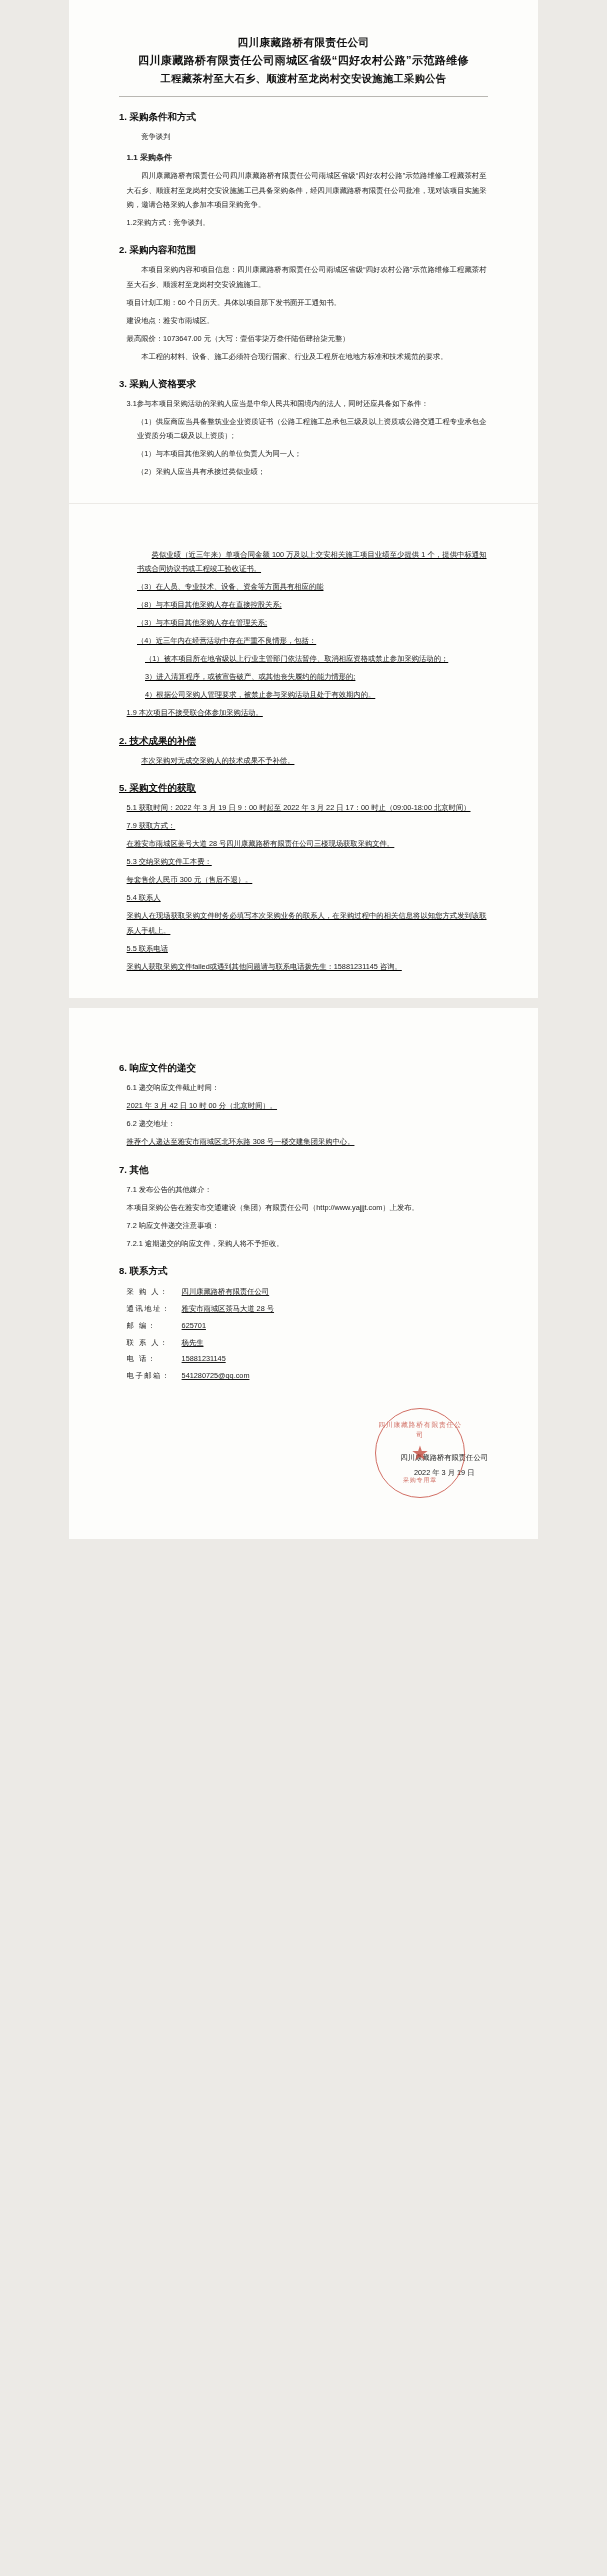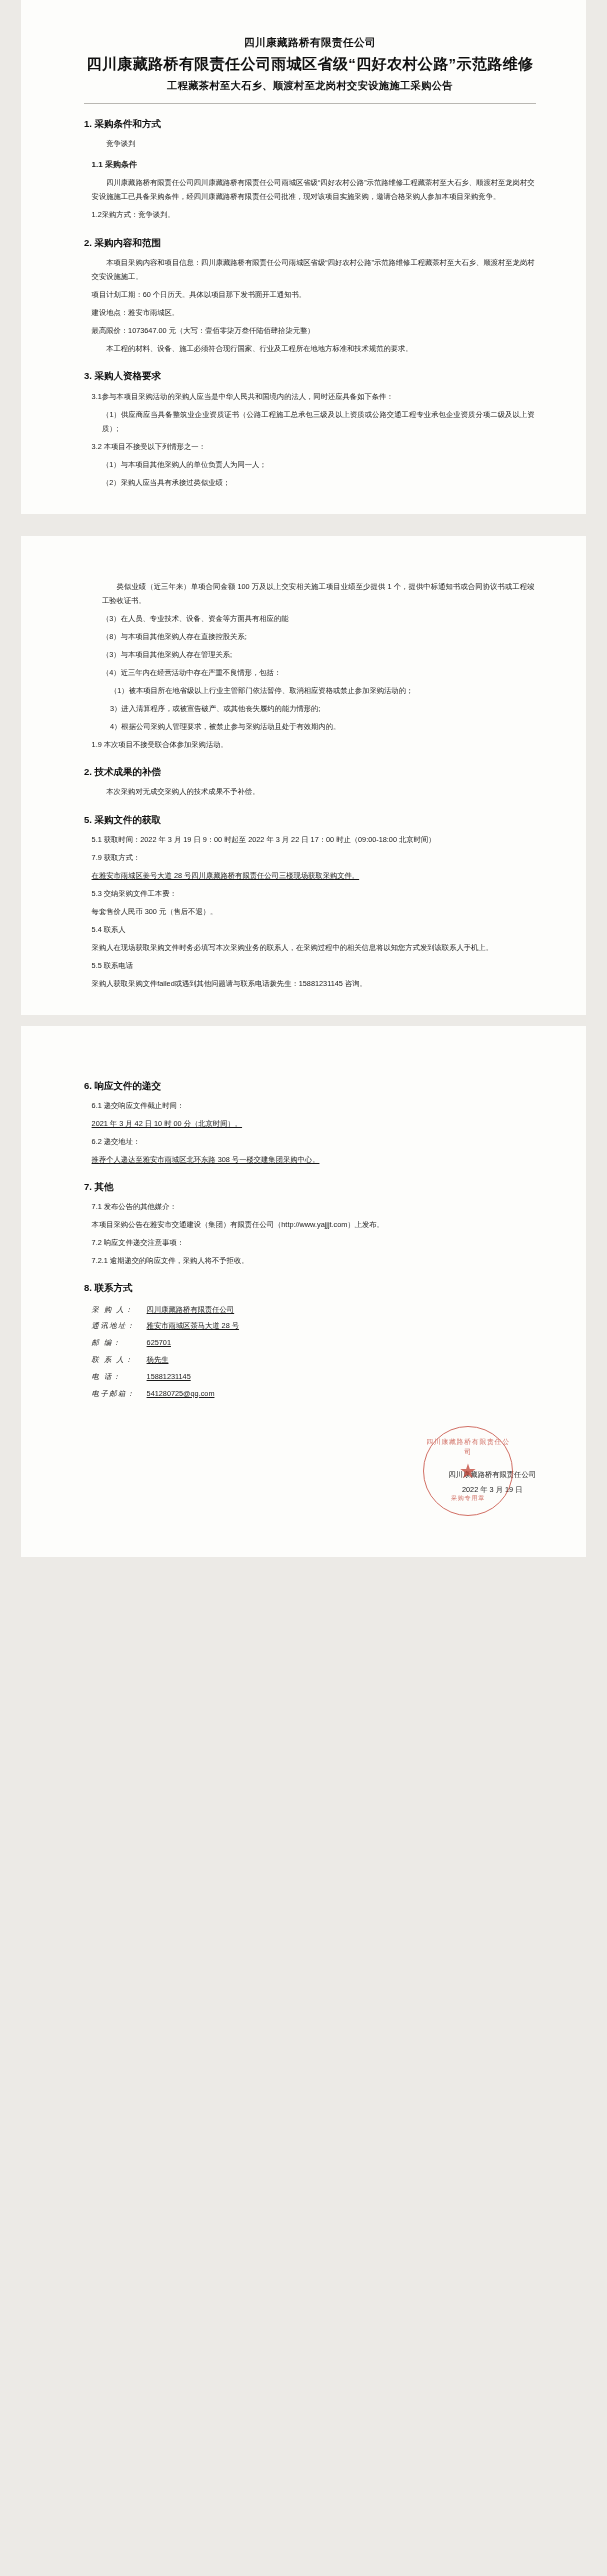--- a/index.html
+++ b/index.html
@@ -15,39 +15,39 @@
     min-height: 2576px;
     margin: 0 auto;
     background: #eceae6;
     position: relative;
     padding: 0;
     box-sizing: border-box;
   }
   .sheet {
     background: #fdfdfb;
     margin: 0 auto;
-    width: 565px;
+    width: 469px;
     box-sizing: border-box;
-    padding: 20px 50px 20px 63px;
+    padding: 20px 50px 20px 50px;
     position: relative;
   }
   .sheet.s1 { padding-top: 33px; min-height: 501px; }
-  .sheet.s2 { min-height: 440px; margin-top: 22px;}
+  .sheet.s2 { min-height: 440px; margin-top: 1px; text-decoration: underline;}
   .sheet.s3 { min-height: 531px; margin-top: 10.6px;}
 
   .doc-title {
     text-align: center;
     font-size: 11px;
     font-weight: bold;
     line-height: 1.7;
     color: #111;
     letter-spacing: 0.4px;
   }
   .doc-title .l1 { font-size: 10.6px; }
-  .doc-title .l2 { font-size: 15px; }
+  .doc-title .l2 { font-size: 11px; }
   .doc-title .l3 { font-size: 10.2px; }
 
   .hsep {
     border: none;
     border-top: 0.8px solid #b9b7b2;
     margin: 9px 0 10.6px 0;
   }
 
   h2.section {
     font-size: 9.5px;
@@ -128,21 +128,21 @@
     color: #1a1a1a;
     line-height: 2.1;
   }
   .contact-table {
     padding-left: 7.6px;
     font-size: 7.3px;
     color: #1a1a1a;
     line-height: 2.3;
   }
   .contact-row { display: flex; }
-  .contact-label { width: 55px; flex: none; letter-spacing: 1.5px; font-style: italic; }
+  .contact-label { width: 55px; flex: none; letter-spacing: 1.5px; }
   .contact-val { flex: 1; }
 </style>
 </head>
 <body>
 
 <div class="page">
 
   <div class="sheet s1">
     <div class="doc-title">
       <div class="l1">四川康藏路桥有限责任公司</div>
@@ -160,21 +160,20 @@
     <h2 class="section">2.  采购内容和范围</h2>
     <p class="para">本项目采购内容和项目信息：四川康藏路桥有限责任公司雨城区省级“四好农村公路”示范路维修工程藏茶村至大石乡、顺渡村至龙岗村交安设施施工。</p>
     <p class="para noind">项目计划工期：60 个日历天。具体以项目那下发书面开工通知书。</p>
     <p class="para noind">建设地点：雅安市雨城区。</p>
     <p class="para noind">最高限价：1073647.00 元（大写：壹佰零柒万叁仟陆佰肆拾柒元整）</p>
     <p class="para">本工程的材料、设备、施工必须符合现行国家、行业及工程所在地地方标准和技术规范的要求。</p>
 
     <h2 class="section">3.  采购人资格要求</h2>
     <p class="para noind">3.1参与本项目采购活动的采购人应当是中华人民共和国境内的法人，同时还应具备如下条件：</p>
     <p class="para noind ind3">（1）供应商应当具备整筑业企业资质证书（公路工程施工总承包三级及以上资质或公路交通工程专业承包企业资质分项二级及以上资质）;</p>
-    <p class="para noind">3.2  本项目不接受以下列情形之一：</p>
     <p class="para noind ind3">（1）与本项目其他采购人的单位负责人为同一人；</p>
     <p class="para noind ind3">（2）采购人应当具有承接过类似业绩；</p>
   </div>
 
   <div class="sheet s2">
     <div class="bigspacer"></div>
     <p class="para ind3">类似业绩（近三年来）单项合同金额 100 万及以上交安相关施工项目业绩至少提供 1 个，提供中标通知书或合同协议书或工程竣工验收证书。</p>
     <p class="para noind ind3">（3）在人员、专业技术、设备、资金等方面具有相应的能</p>
     <p class="para noind ind3">（8）与本项目其他采购人存在直接控股关系;</p>
     <p class="para noind ind3">（3）与本项目其他采购人存在管理关系;</p>

